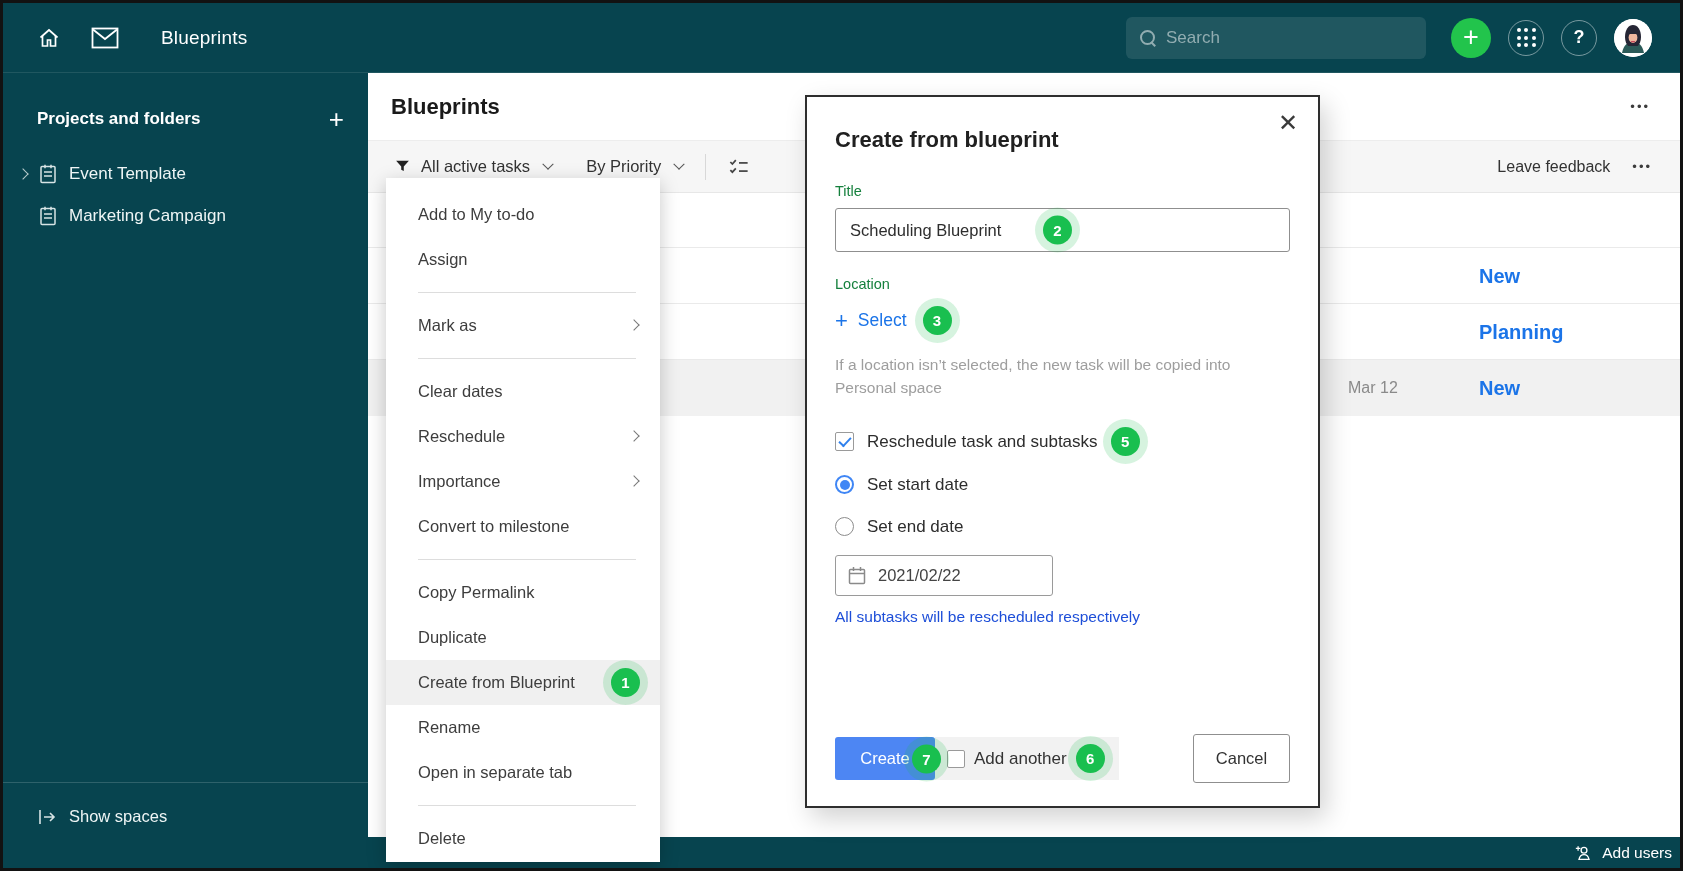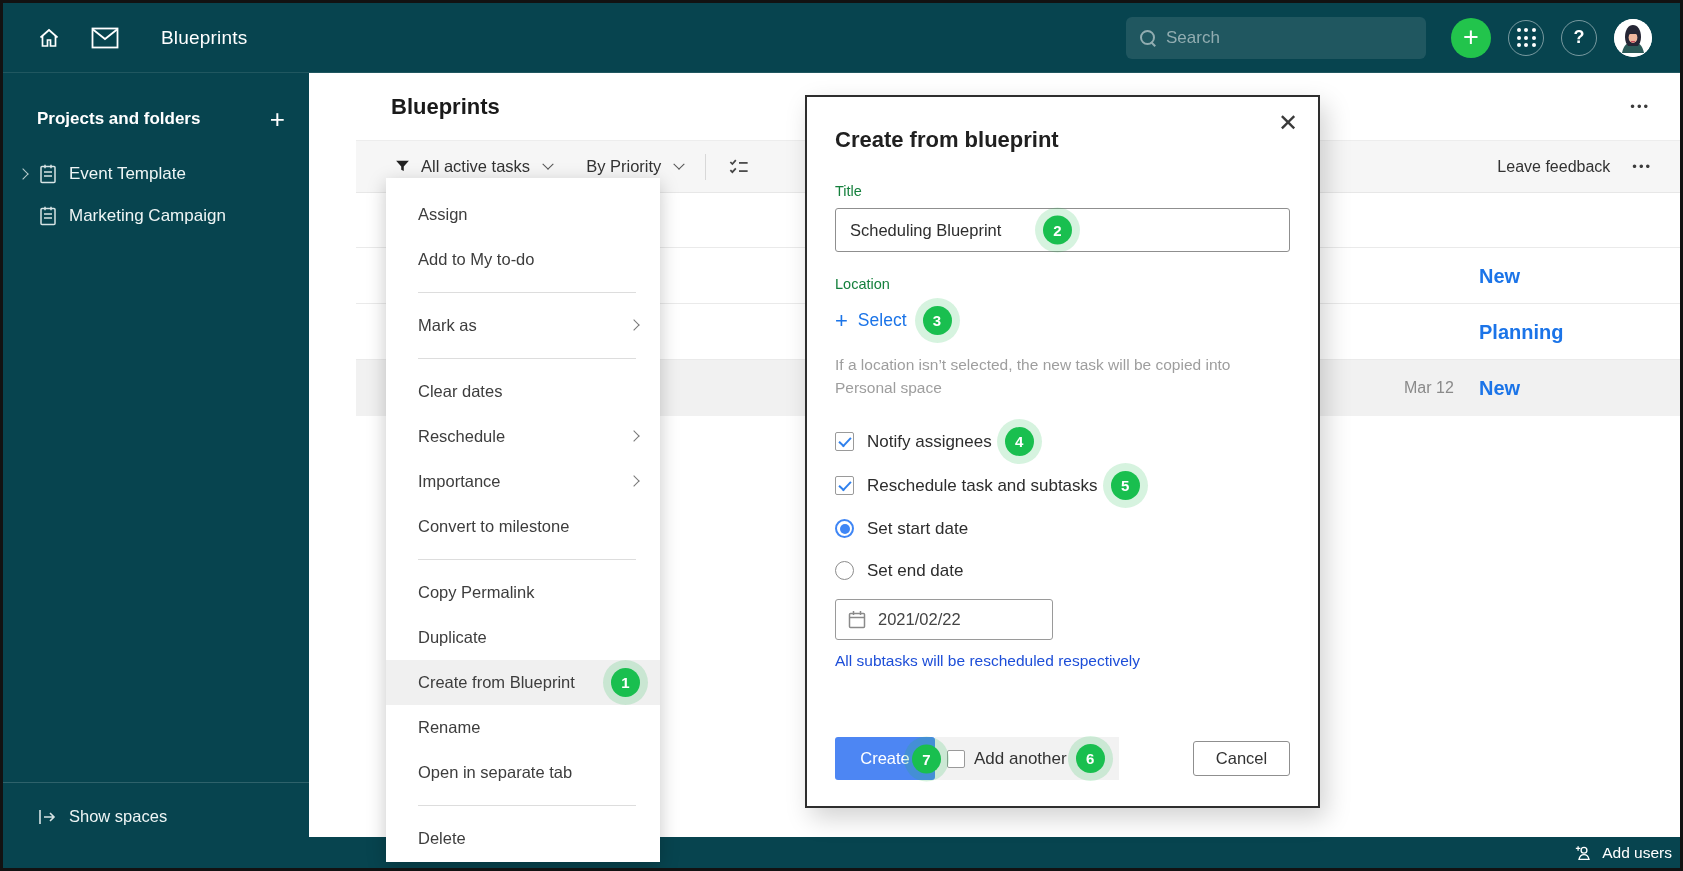--- a/index.html
+++ b/index.html
@@ -37,21 +37,21 @@
   .circle-btn { width: 36px; height: 36px; border-radius: 50%; display:flex; align-items:center; justify-content:center; }
   .plus-btn { width: 40px; height: 40px; background: #22c44c; color:#fff; font-size: 27px; font-weight: 400; line-height: 1; }
   .ring { border: 1.5px solid rgba(255,255,255,0.45); }
   .dots-grid { display:grid; grid-template-columns: repeat(3, 4px); grid-gap: 3.5px; }
   .dots-grid i { width:4px; height:4px; border-radius:50%; background:#fff; }
   .help-glyph { color:#fff; font-size:18px; font-weight:700; }
   .avatar { width: 38px; height: 38px; border-radius: 50%; overflow: hidden; background:#fff; }
 
   
   .sidebar {
-    position: absolute; left: 0; top: 70px; bottom: 0; width: 306px;
+    position: absolute; left: 0; top: 70px; bottom: 0; width: 365px;
     background: #07444f; z-index: 5; color: #eef5f5;
   }
   .sb-head { display:flex; align-items:center; padding: 36px 24px 0 34px; }
   .sb-title { font-size: 17px; font-weight: 700; color:#fff; }
   .sb-add { margin-left:auto; color:#fff; font-size: 26px; font-weight: 300; line-height: 20px; cursor:pointer; }
   .sb-items { margin-top: 24px; }
   .sb-item { display:flex; align-items:center; height: 42px; padding-left: 16px; font-size: 17px; cursor:pointer; }
   .sb-chev { width: 8px; height: 8px; border-right: 1.6px solid #b8cccd; border-bottom: 1.6px solid #b8cccd; transform: rotate(-45deg); margin-right: 12px; }
   .sb-chev.ph { visibility: hidden; }
   .sb-item svg { margin-right: 12px; flex: none; }
@@ -72,21 +72,21 @@
   }
   .tb-group { display:flex; align-items:center; gap: 10px; font-size: 16.5px; cursor:pointer;justify-content:flex-end; }
   .chev-down { width: 8px; height: 8px; border-right: 1.8px solid #555; border-bottom: 1.8px solid #555; transform: rotate(45deg) translate(-2px,-2px); margin-left: 4px; }
   .tb-sep { width: 1px; height: 26px; background: #d8d8d8; margin: 0 22px; }
   .tb-right { margin-left: auto; display: flex; align-items: center; gap: 22px; font-size: 16px; color:#333; }
   .rows { position: absolute; left: 0; right: 0; top: 118px; }
   .trow { position: relative; height: 56px; border-bottom: 1px solid #eaeaea; }
   .trow.first { height: 57px; }
   .trow.selected { background: #f1f1f1; border-bottom: none; }
   .cell-status { position: absolute; left: 1123px; top: 50%; transform: translateY(-50%); color: #1b74e8; font-size: 20px; font-weight: 700; cursor: pointer; }
-  .cell-date { position: absolute; left: 1048px; top: 50%; transform: translateY(-50%); color: #8a8a8a; font-size: 16px; }
+  .cell-date { position: absolute; left: 992px; top: 50%; transform: translateY(-50%); color: #8a8a8a; font-size: 16px; }
 
   
   .bottombar {
     position: absolute; left: 0; right: 0; bottom: 0; height: 31px; background: #07444f; z-index: 10;
     display: flex; align-items: center; justify-content: flex-end; gap: 8px; padding-right: 8px;
     color: #fff; font-size: 15.5px;
   }
 
   
   .ctx-menu {
@@ -149,21 +149,21 @@
   .modal-footer { position: absolute; left: 28px; right: 28px; bottom: 26px; height: 43px; display: flex; align-items: center; }
   .create-btn {
     width: 100px; height: 43px; background: #4d86f3; border: none; border-radius: 3px;
     color: #fff; font-size: 16.5px; cursor: pointer; font-family: "Liberation Sans", sans-serif;
   }
   .badge-create { position: absolute; left: 77px; top: 50%; transform: translateY(-50%); z-index: 2; }
   .add-another { height: 43px; background: #f2f2f2; display: flex; align-items: center; gap: 9px; padding: 0 14px 0 12px; cursor: pointer; }
   .add-another .checkbox { width: 18px; height: 18px; }
   .add-another .opt-label { font-size: 17px; color: #333; }
   .cancel-btn {
-    margin-left: auto; width: 97px; height: 35px; background: #fff; border: 1px solid #8f8f8f; border-radius: 3px;
+    margin-left: auto; width: 97px; height: 49px; background: #fff; border: 1px solid #8f8f8f; border-radius: 3px;
     color: #333; font-size: 16.5px; cursor: pointer; font-family: "Liberation Sans", sans-serif;
   }
 </style>
 </head>
 <body>
 
 <div class="page">
 
   <header class="topbar">
     <div class="topbar-left">
@@ -296,22 +296,22 @@
   <footer class="bottombar">
     <svg width="20" height="16" viewBox="0 0 22 17" fill="none" stroke="#fff" stroke-width="1.5">
       <circle cx="11" cy="5.5" r="3.2"></circle>
         <path d="M5.5 15.5c.8-3.6 2.8-5.2 5.5-5.2s4.7 1.6 5.5 5.2z"></path>
       <path d="M2 3.5h5 M4.5 1v5" stroke-width="1.4"></path>
     </svg>
     <span>Add users</span>
   </footer>
 
   <div class="ctx-menu">
+    <div class="ctx-item"><span>Add to My to-do</span></div>
     <div class="ctx-item"><span>Assign</span></div>
-    <div class="ctx-item"><span>Add to My to-do</span></div>
     <hr class="ctx-div">
     <div class="ctx-item"><span>Mark as</span><span class="ctx-sub"></span></div>
     <hr class="ctx-div">
     <div class="ctx-item"><span>Clear dates</span></div>
     <div class="ctx-item"><span>Reschedule</span><span class="ctx-sub"></span></div>
     <div class="ctx-item"><span>Importance</span><span class="ctx-sub"></span></div>
     <div class="ctx-item"><span>Convert to milestone</span></div>
     <hr class="ctx-div">
     <div class="ctx-item"><span>Copy Permalink</span></div>
     <div class="ctx-item"><span>Duplicate</span></div>
@@ -338,25 +338,20 @@
     <div class="field-label">Location</div>
     <div class="select-row">
       <span class="select-plus">+</span>
       <span class="select-label">Select</span>
       <span class="abadge">3</span>
     </div>
     <div class="helper">If a location isn’t selected, the new task will be copied into Personal space</div>
 
     <div class="opt-row">
       <span class="checkbox checked"></span>
-      <span class="opt-label">Notify assignees</span>
-      <span class="abadge">4</span>
-    </div>
-    <div class="opt-row">
-      <span class="checkbox checked"></span>
       <span class="opt-label">Reschedule task and subtasks</span>
       <span class="abadge">5</span>
     </div>
 
     <div class="opt-row">
       <span class="radio selected"></span>
       <span class="opt-label">Set start date</span>
     </div>
     <div class="opt-row">
       <span class="radio"></span>

